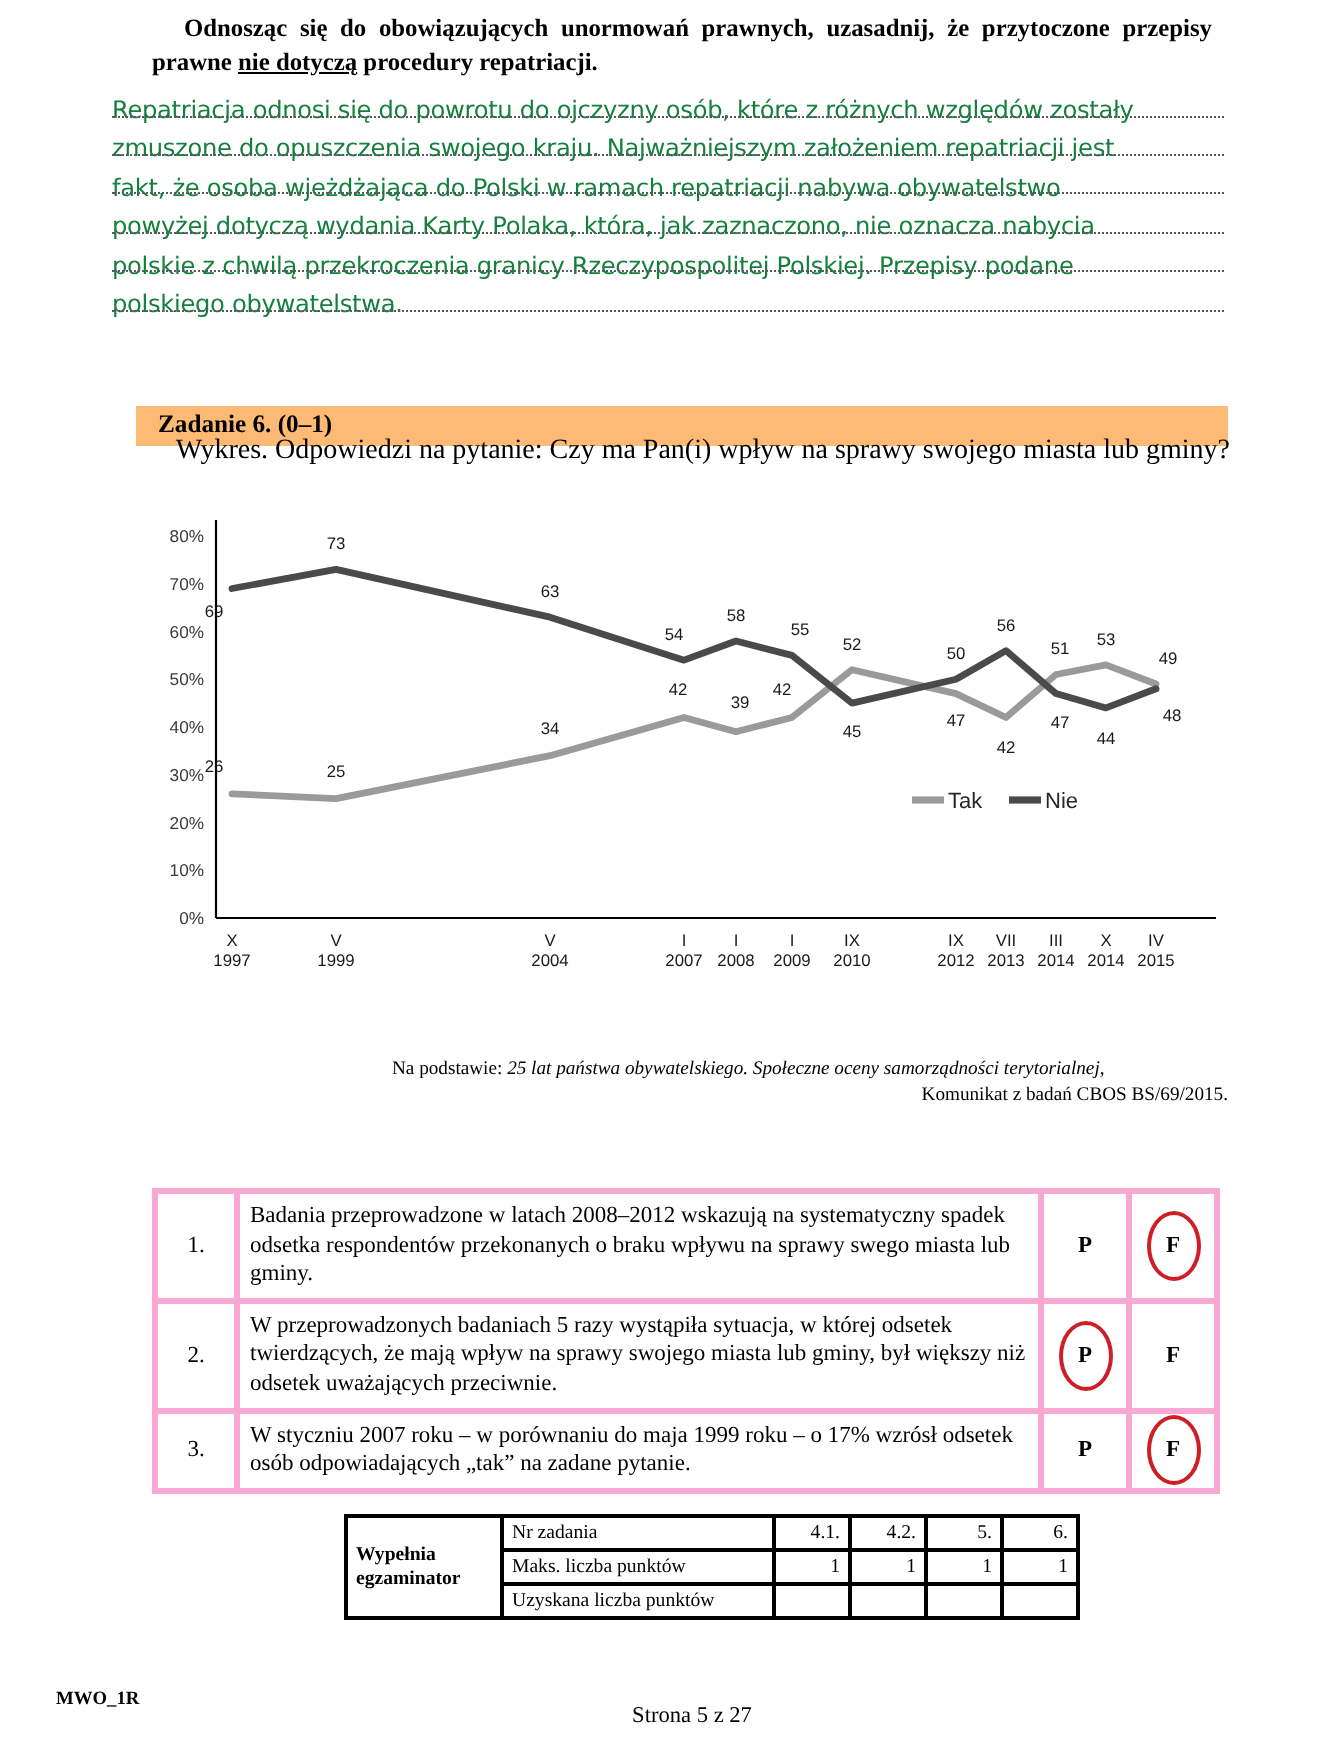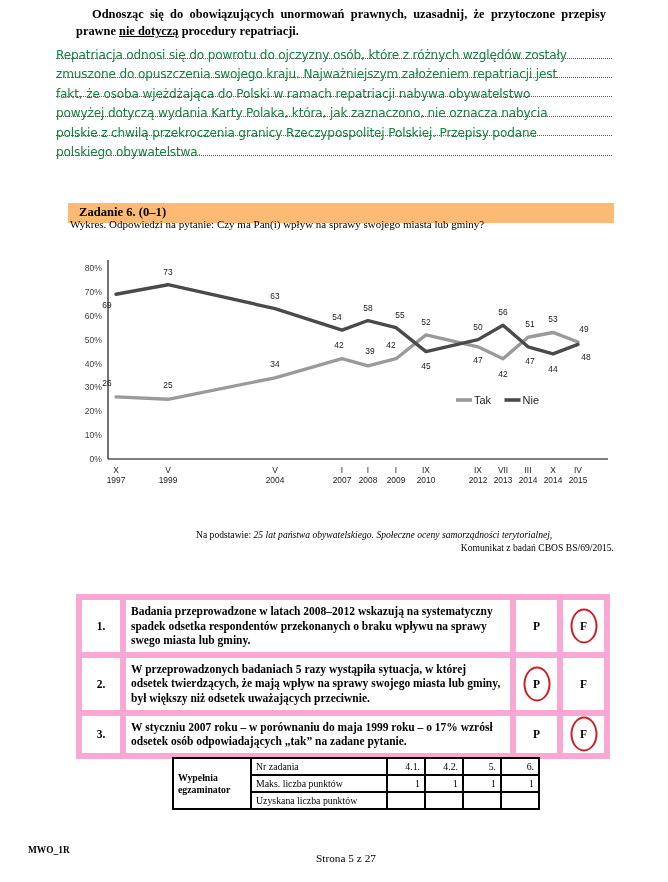--- a/index.html
+++ b/index.html
@@ -58,21 +58,22 @@
     position: absolute;
     left: 11px; top: 2px;
     font-size: 12.6px;
     font-weight: bold;
   }
 
   
   .chart-caption {
     position: absolute;
     left: 70px; top: 218px; width: 545px;
-    font-size: 11px;
+    font-size: 14px;
+    text-align: right;
   }
 
   
   .chart {
     position: absolute;
     left: 60px; top: 248px;
     width: 556px; height: 250px;
   }
   .chart svg { display: block; }
   .ylab {
@@ -119,24 +120,23 @@
 
   
   table.pf {
     position: absolute;
     left: 76px; top: 594px;
     width: 534px;
     border-collapse: collapse;
     font-size: 11.5px;
   }
   table.pf td {
-    border: 6px solid #f9a8d4;
+    border: 3px solid #f9a8d4;
     padding: 4px 5px;
     vertical-align: middle;
-    font-weight: bold;
   }
   td.num { width: 28px; text-align: center; }
   td.stmt { line-height: 14.6px; }
   td.pf-cell {
     width: 31px;
     text-align: center;
     font-weight: bold;
     position: relative;
   }
   .circle {

